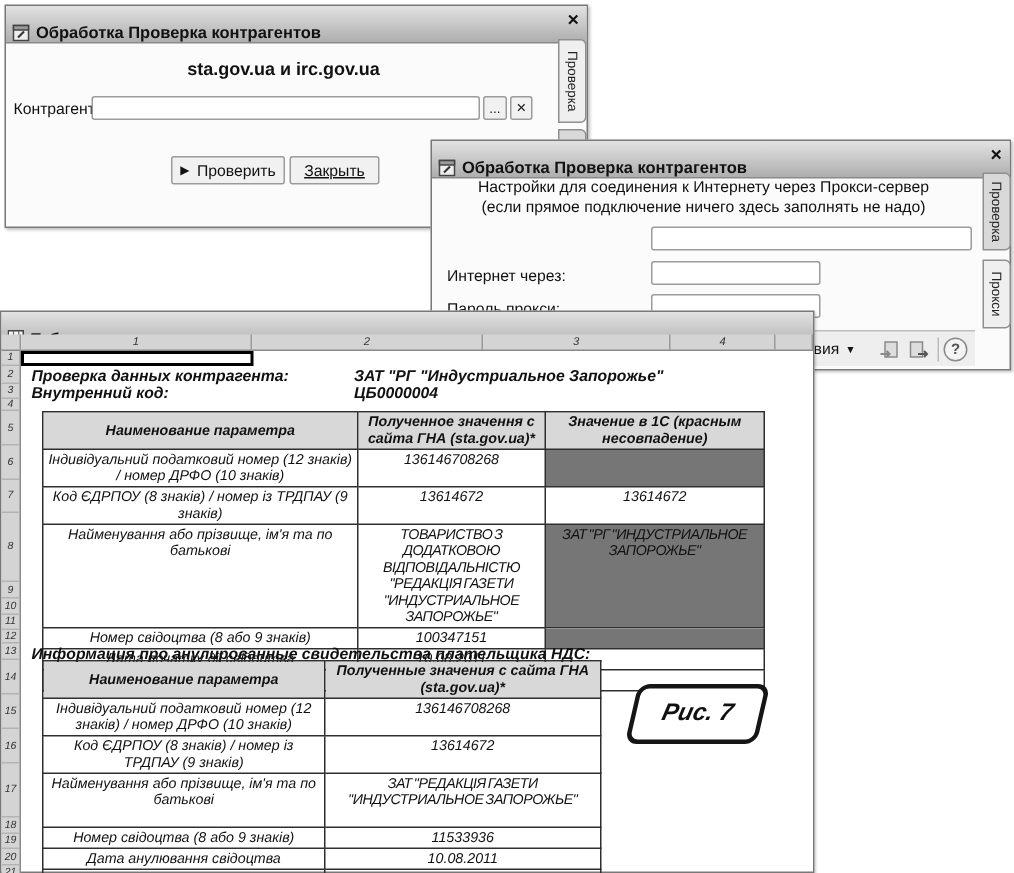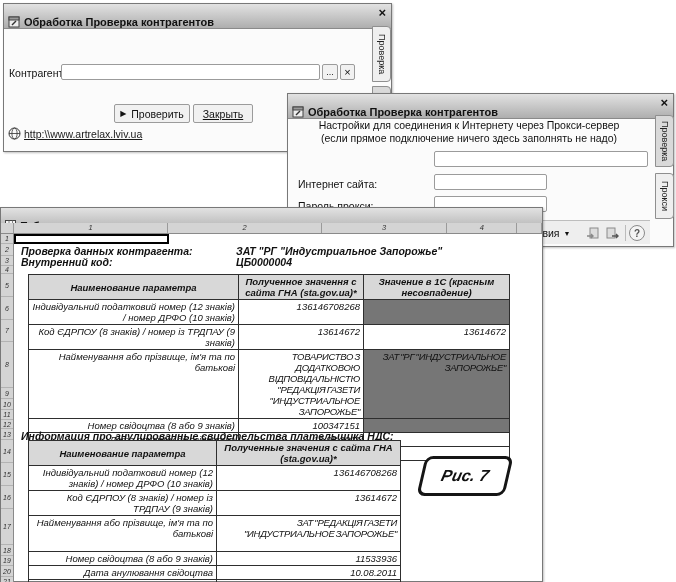--- a/index.html
+++ b/index.html
@@ -42,21 +42,21 @@
             border-right:1px solid #9a9a9a; }
   .rowstrip { position:absolute; top:26px; left:0; width:13px; height:349px;
               background:#d4d4d4; border-right:1px solid #8a8a8a; overflow:hidden; }
   .rownum { font-size:7px; color:#333; text-align:center; border-bottom:1px solid #b3b3b3;
             display:flex; align-items:center; justify-content:center; }
   .cursor-cell { position:absolute; left:13px; top:26px; width:155px; height:10px;
                  border:2px solid #000; background:#fff; }
   .cellt { position:absolute; font-size:10.5px; font-weight:bold; white-space:nowrap; }
   .cmp { position:absolute; border-collapse:collapse; table-layout:fixed; }
   .cmp th, .cmp td { border:1px solid #2e2e2e; font-size:9.5px; line-height:11px;
-                     padding:1px 3px; vertical-align:top; text-align:right; overflow:hidden; }
+                     padding:1px 3px; vertical-align:top; text-align:center; overflow:hidden; }
   .cmp th { background:#d8d8d8; font-weight:bold; text-align:center; vertical-align:middle; }
   .caps { letter-spacing:-0.3px; word-spacing:-1px; }
   .mm { background:#767676; }
 
   .toolbar { position:absolute; left:0; top:126px; width:362px; height:24px;
              background:#eeeeee; border-top:1px solid #bdbdbd; }
   .tbtn { position:absolute; top:3px; height:18px; display:flex; align-items:center;
           justify-content:center; gap:4px; font-size:10.5px; border-radius:2px; }
   .sep { position:absolute; top:4px; width:1px; height:16px; background:#bbb; }
   .help { position:absolute; top:4px; width:16px; height:16px; border:1px solid #8a8a8a;
@@ -78,56 +78,49 @@
       <svg width="12" height="12" viewBox="0 0 12 12">
           <rect x="1" y="1" width="10" height="10" fill="#eee" stroke="#444"></rect>
           <rect x="1" y="1" width="10" height="3" fill="#999" stroke="#444"></rect>
           <path d="M4 9 L8 5" stroke="#333" stroke-width="1.4"></path>
         </svg>
       <span class="t">Обработка Проверка контрагентов</span>
       <span class="close-x">×</span>
     </div>
     <div class="vtab active" style="left:368px; top:22px; height:56px;">Проверка</div>
     <div class="vtab" style="left:368px; top:82px; height:12px;"></div>
+    <div class="heading" style="left:20px; top:35px; width:330px; font-size:12px; font-weight:bold;">sta.gov.ua и irc.gov.ua</div>
     <div class="lbl" style="left:5px; top:63px;">Контрагент:</div>
     <input class="inp" style="left: 57px; top: 60px; width: 259px;" value="">
     <div class="btn mini" style="left:318px; top:60px; width:16px; height:16px;">...</div>
     <div class="btn mini" style="left:336px; top:60px; width:15px; height:16px; font-size:11px;">×</div>
     <div class="btn" style="left:110px; top:100px; width:76px; height:19px;">
       <span class="play">▶</span>
       <span>Проверить</span>
     </div>
     <div class="btn" style="left:189px; top:100px; width:60px; height:19px;text-decoration:underline;">Закрыть</div>
-    <div class="link-row" style="left:4px; top:123px;">
-      <svg width="13" height="13" viewBox="0 0 13 13">
-          <circle cx="6.5" cy="6.5" r="5.5" fill="none" stroke="#333"></circle>
-          <ellipse cx="6.5" cy="6.5" rx="2.6" ry="5.5" fill="none" stroke="#333" stroke-width=".8"></ellipse>
-          <path d="M1 6.5 H12" stroke="#333" stroke-width=".8"></path>
-        </svg>
-      <a href="#">http:\\www.artrelax.lviv.ua</a>
-    </div>
   </div>
 
   <div class="window" id="win-proxy" style="left:287px; top:93px; width:387px; height:154px; z-index:2;">
     <div class="titlebar">
       <svg width="12" height="12" viewBox="0 0 12 12">
           <rect x="1" y="1" width="10" height="10" fill="#eee" stroke="#444"></rect>
           <rect x="1" y="1" width="10" height="3" fill="#999" stroke="#444"></rect>
           <path d="M4 9 L8 5" stroke="#333" stroke-width="1.4"></path>
         </svg>
       <span class="t">Обработка Проверка контрагентов</span>
       <span class="close-x">×</span>
     </div>
     <div class="vtab" style="left:367px; top:21px; height:52px;">Проверка</div>
     <div class="vtab active" style="left:367px; top:79px; height:46px;">Прокси</div>
     <div class="heading" style="left:0; top:25px; width:362px; font-size:10.5px;">Настройки для соединения к Интернету через Прокси-сервер</div>
     <div class="heading" style="left:0; top:38px; width:362px; font-size:10.5px;">(если прямое подключение ничего здесь заполнять не надо)</div>
 
     <input class="inp" style="left: 146px; top: 57px; width: 214px;" value="">
-    <div class="lbl" style="left:10px; top:84px;">Интернет сайта:</div>
+    <div class="lbl" style="left:10px; top:84px;">Интернет через:</div>
     <input class="inp" style="left: 146px; top: 80px; width: 113px;" value="">
     <div class="lbl" style="left:10px; top:106px;">Пароль прокси:</div>
     <input class="inp" style="left: 146px; top: 102px; width: 113px;" value="">
 
     <div class="toolbar">
       <div class="tbtn" style="left:216px; width:76px;">
         <span>Действия</span>
         <span style="font-size:7px;">▼</span>
       </div>
       <div class="tbtn" style="left:296px; width:18px;">

